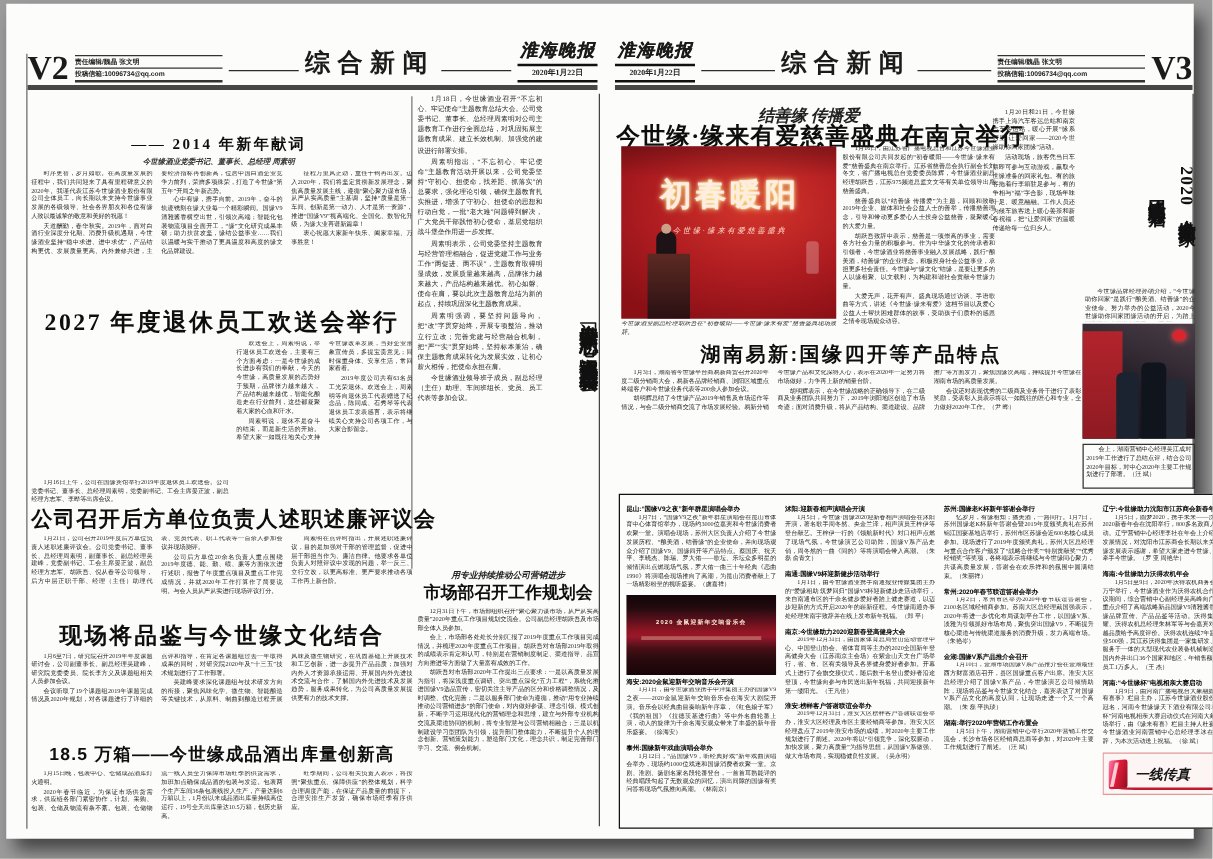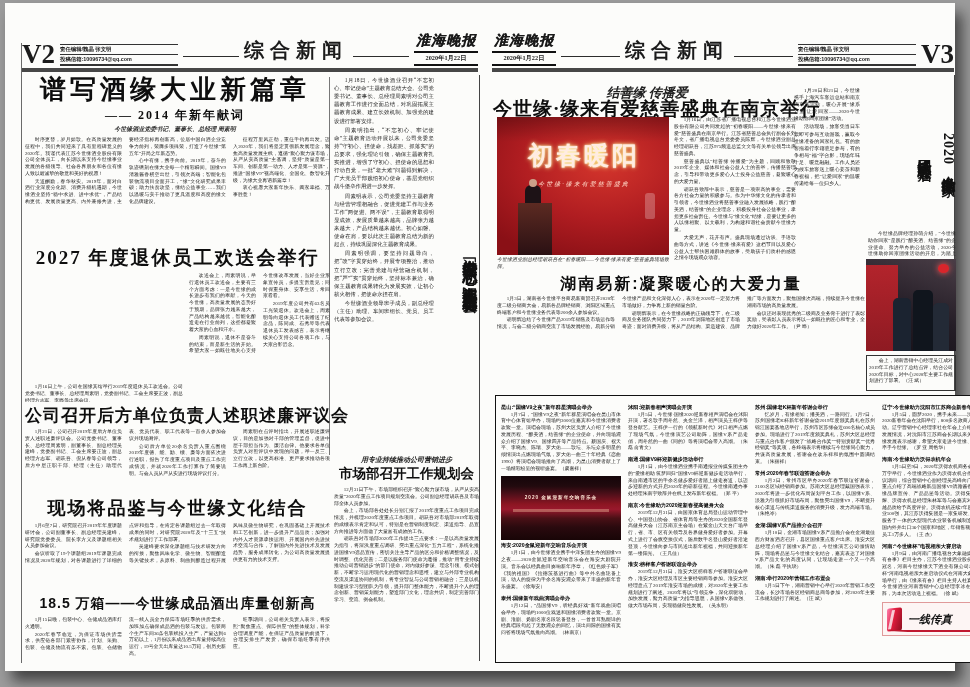--- a/index.html
+++ b/index.html
@@ -106,21 +106,20 @@
       <div class="date">2020年1月22日</div>
       <div class="mr2"></div>
     </div>
   </div>
   <div class="band" style="left:17px;top:65px;width:456px"></div>
 
   <div class="vline" style="left:16px;top:40px;height:620px;background:#6a6a6a"></div>
   <div class="vline" style="left:474px;top:72px;height:586px;background:#444"></div>
   <div class="vline" style="left:324px;top:74px;height:378px;background:#777"></div>
 
-  <div class="abs hl serifh" style="left:20px;top:69px;width:300px;font-size:26px;letter-spacing:4px">谱写酒缘大业新篇章</div>
   <div class="abs hl serifh" style="left:20px;top:104px;width:300px;font-size:12px;letter-spacing:2px">—— 2014 年新年献词</div>
   <div class="abs byline" style="left:20px;top:122px;width:300px;font-size:6px;font-weight:bold">今世缘酒业党委书记、董事长、总经理  周素明</div>
   <div class="abs bt cols3" style="left:20px;top:134px;width:305px;height:104px">
       <p>时序更替，岁月如歌。在高质量发展的征程中，我们共同迎来了具有里程碑意义的2020年。我谨代表江苏今世缘酒业股份有限公司全体员工，向长期以来支持今世缘事业发展的各级领导、社会各界朋友和各位有缘人致以最诚挚的敬意和美好的祝愿！</p>
       <p>天道酬勤，春华秋实。2019年，面对白酒行业深度分化期、消费升级机遇期，今世缘酒业坚持“稳中求进、进中求优”，产品结构更优、发展质量更高、内外兼修共进，主要经济指标再创新高，位居中国白酒企业竞争力前列，荣膺多项殊荣，打造了今世缘“第五年”开局之年新态势。</p>
       <p>心中有缘，携手向前。2019年，奋斗的轨迹镌刻在缘大业每一个精彩瞬间。国缘V9清雅酱香横空出世，引领次高端；智能化包装物流项目全面开工，“缘”文化研究成果丰硕；助力扶贫攻坚，缘结公益事业……我们以温暖与实干推动了更具温度和高度的缘文化品牌建设。</p>
       <p>征程万里风正劲，重任千钧再出发。迈入2020年，我们将坚定贯彻新发展理念，聚焦高质量发展主线，遵循“聚心聚力谋市场，从严从实高质量”主基调，坚持“质量是第一车间、创新是第一动力、人才是第一资源”，推进“国缘V9”视高端化、全国化、数智化升级，为缘大业再谱新篇章！</p>
       <p>衷心祝愿大家新年快乐、阖家幸福、万事胜意！</p>
     </div>
 
@@ -205,21 +204,21 @@
   <div class="abs bt" style="left:492px;top:254px;width:172px;height:15px;font-style:italic">
       <p style="text-indent:0">今世缘酒业副总经理胡跃吾在“初春暖阳——今世缘·缘来有爱”慈善盛典现场致辞。</p>
     </div>
   <div class="abs bt" style="left:669px;top:114px;width:122px;height:155px">
       <p>1月16日，由江苏省广播电视总台和江苏今世缘酒业股份有限公司共同发起的“初春暖阳——今世缘·缘来有爱”慈善盛典在南京举行。江苏省慈善总会执行副会长刘冬文，省广播电视总台党委委员陈辉，今世缘酒业副总经理胡跃吾，江苏975频道总监文文等有关单位领导出席慈善盛典。</p>
       <p>慈善盛典以“结善缘 传播爱”为主题，回顾和致敬2019年企业、媒体和社会公益人士的善举，传播慈善理念，引导和带动更多爱心人士投身公益慈善，凝聚暖心的大爱力量。</p>
       <p>胡跃吾致辞中表示，慈善是一项崇高的事业，需要各方社会力量的积极参与。作为中华缘文化的传承者和引领者，今世缘酒业将慈善事业融入发展战略，践行“酿美酒，结善缘”的企业理念，积极投身社会公益事业，承担更多社会责任。今世缘与“缘文化”结缘，是要让更多的人以缘相聚、以文载利，为构建和谐社会贡献今世缘力量。</p>
       <p>大爱无声，花开有声。盛典现场通过访谈、手语歌曲等方式，讲述《今世缘·缘来有爱》这档节目以及爱心公益人士帮扶困难群体的故事，受助孩子们质朴的感恩之情令现场观众动容。</p>
     </div>
 
-  <div class="abs hl sansh" style="left:492px;top:271px;width:368px;font-size:16px;letter-spacing:2px">湖南易新:凝聚暖心的大爱力量</div>
+  <div class="abs hl sansh" style="left:492px;top:271px;width:368px;font-size:16px;letter-spacing:2px">湖南易新:国缘四开等产品特点</div>
   <div class="abs bt cols3" style="left:492px;top:293px;width:368px;height:88px">
       <p>1月3日，湖南省今世缘平台商易新商贸召开2020年度二级分销商大会，易新各品牌经销商、浏阳区域重点终端客户和今世缘业务代表等200余人参加会议。</p>
       <p>胡明辉总结了今世缘产品2019年销售及市场运作等情况，与会二级分销商交流了市场发展经验。易新分销今世缘产品和文化深得人心，表示在2020年一定努力将市场做好，力争再上新的销量台阶。</p>
       <p>胡明辉表示，在今世缘战略的正确领导下，在二级商及业务团队共同努力下，2019年浏阳地区创造了市场奇迹；面对消费升级，将从产品结构、渠道建设、品牌推广等方面发力，聚焦国缘次高端，持续提升今世缘在湖南市场的高质量发展。</p>
       <p>会议还对表现优秀的二级商及业务骨干进行了表彰奖励，受表彰人员表示将以一如既往的匠心和专业，全力做好2020年工作。（尹 晔）</p>
     </div>
 
   <div class="abs bt" style="left:789px;top:84px;width:66px;height:296px;font-size:5px;line-height:1.42">
       <p>1月20日和21日，今世缘携手上海汽车客运总站和南京汽车客运站，暖心开展“缘系万里 让爱回家——2020今世缘助你回家团缘”活动。</p>
       <p>活动现场，旅客凭当日车票即可参与互动游戏，赢取今世缘准备的回家礼包。有的旅客拖着行李箱驻足参与，有的争相与“福”字合影，现场年味十足、暖意融融。工作人员还为候车旅客送上暖心姜茶和新春祝福，把“让爱回家”的温暖传递给每一位归乡人。</p>

